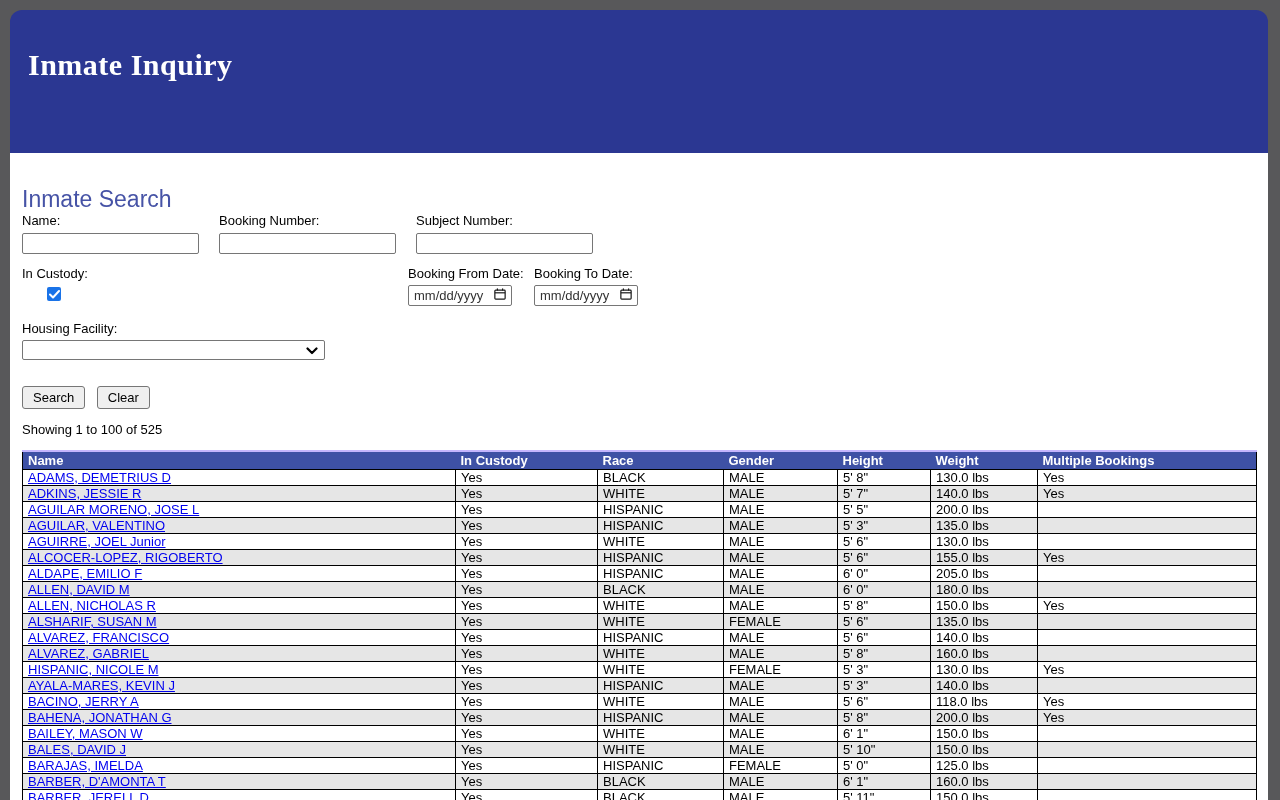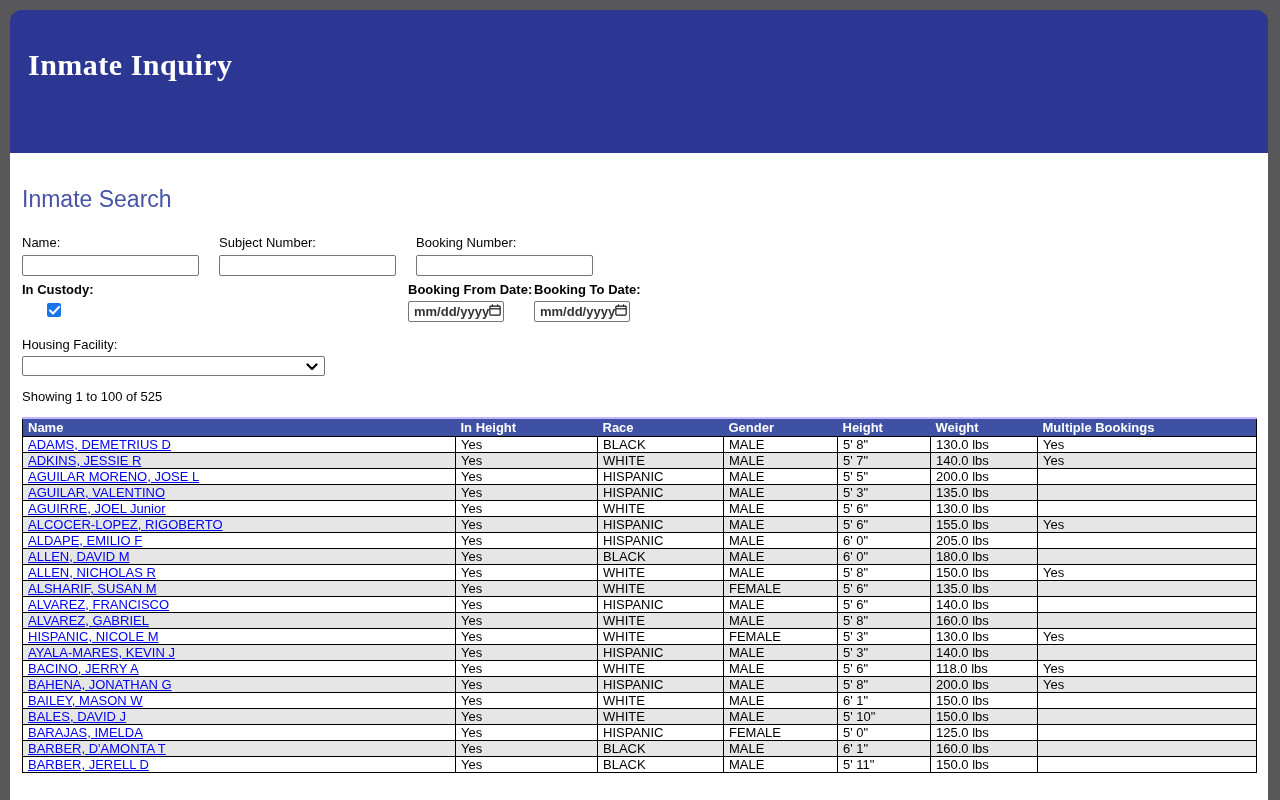--- a/index.html
+++ b/index.html
@@ -36,56 +36,54 @@
   }
   .search-heading {
     padding-top: 33px;
     font-size: 23px;
     font-weight: normal;
     color: #4653A6;
   }
   
   .form-area { position: relative; }
   .row1 {
-    margin-top: 22px;
     display: flex;
   }
   .fieldgroup { width: 197px; }
   .fieldgroup label { display: block; margin-bottom: 5px; }
   .text-input {
     width: 177px;
     height: 21px;
     border: 1px solid #767676;
     border-radius: 2px;
     font-family: "Liberation Sans", sans-serif;
     font-size: 13px;
     padding: 0 4px;
     background: #fff;
   }
   .row2 {
     position: relative;
-    margin-top: 6px;
+    margin-top: 12px;
     height: 45px;
-    font-weight: bold;
   }
   .custody-group { position: absolute; left: 0; top: 0; }
   .checkbox {
     margin: 6px 0 0 25px;
     width: 14px; height: 14px;
     background: #1A73E8;
     border-radius: 2px;
     display: flex; align-items: center; justify-content: center;
   }
   .checkbox svg { display: block; }
   .dategroup { position: absolute; top: 0; }
   .dategroup.from { left: 386px; }
   .dategroup.to { left: 512px; }
   .dategroup label { display: block; margin-bottom: 4px; }
   .datebox {
-    width: 96px; height: 21px;
+    width: 104px; height: 21px;
     border: 1px solid #767676;
     border-radius: 2px;
     display: flex; align-items: center; justify-content: space-between;
     padding: 0 5px;
     color: #333;
     background: #fff;
     cursor: default;
   }
   .row3 { margin-top: 10px; }
   .row3 label { display: block; margin-bottom: 4px; }
@@ -153,25 +151,25 @@
   <div class="content">
     <h2 class="search-heading">Inmate Search</h2>
 
     <div class="form-area">
       <div class="row1">
         <div class="fieldgroup">
           <label>Name:</label>
           <input type="text" class="text-input" value="" style="">
         </div>
         <div class="fieldgroup">
+          <label>Booking Number:</label>
+          <input type="text" class="text-input" value="" style="">
+        </div>
+        <div class="fieldgroup">
           <label>Subject Number:</label>
-          <input type="text" class="text-input" value="" style="">
-        </div>
-        <div class="fieldgroup">
-          <label>Booking Number:</label>
           <input type="text" class="text-input" value="" style="">
         </div>
       </div>
 
       <div class="row2">
         <div class="custody-group">
           <label>In Custody:</label>
           <div class="checkbox">
             <span>
               <svg width="11" height="9" viewBox="0 0 11 9">
@@ -215,38 +213,42 @@
         <div class="selectbox">
           <span></span>
           <span>
             <svg width="12" height="8" viewBox="0 0 12 8">
                 <path d="M1.5 1.5 L6 6 L10.5 1.5" stroke="#000" stroke-width="2.2" fill="none" stroke-linecap="round" stroke-linejoin="round"></path>
               </svg>
           </span>
         </div>
       </div>
 
+      <div class="btnrow">
+        <button class="btn">Search</button>
+        <button class="btn">Clear</button>
+      </div>
 
       <div class="showing">Showing 1 to 100 of 525</div>
     </div>
 
     <table class="results">
       <colgroup>
         <col style="width:433px">
           <col style="width:142px">
           <col style="width:126px">
         <col style="width:114px">
           <col style="width:93px">
           <col style="width:107px">
           <col style="width:219px">
       </colgroup>
       <thead>
         <tr>
           <th>Name</th>
-          <th>In Height</th>
+          <th>In Custody</th>
           <th>Race</th>
           <th>Gender</th>
           <th>Height</th>
           <th>Weight</th>
           <th>Multiple Bookings</th>
         </tr>
       </thead>
       <tbody>
           <tr>
             <td><a href="#">ADAMS, DEMETRIUS D</a></td>

